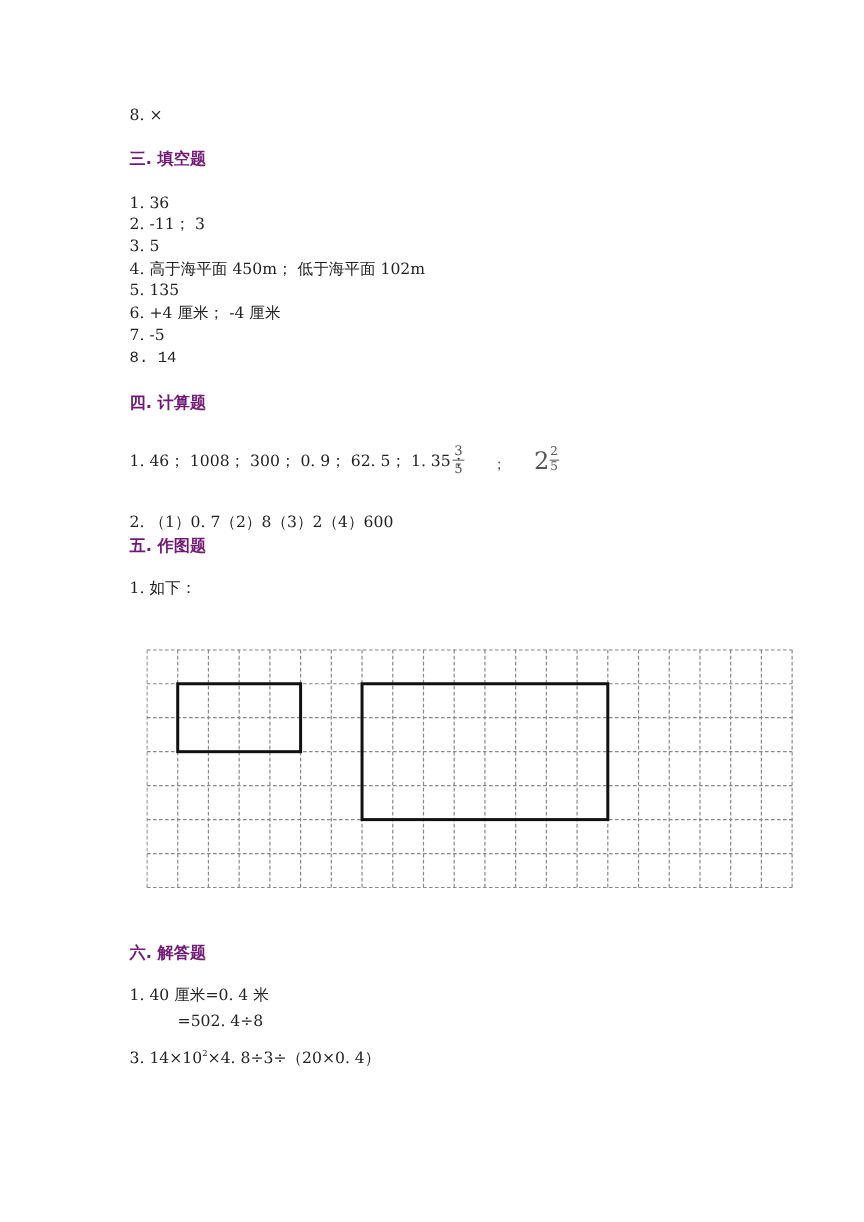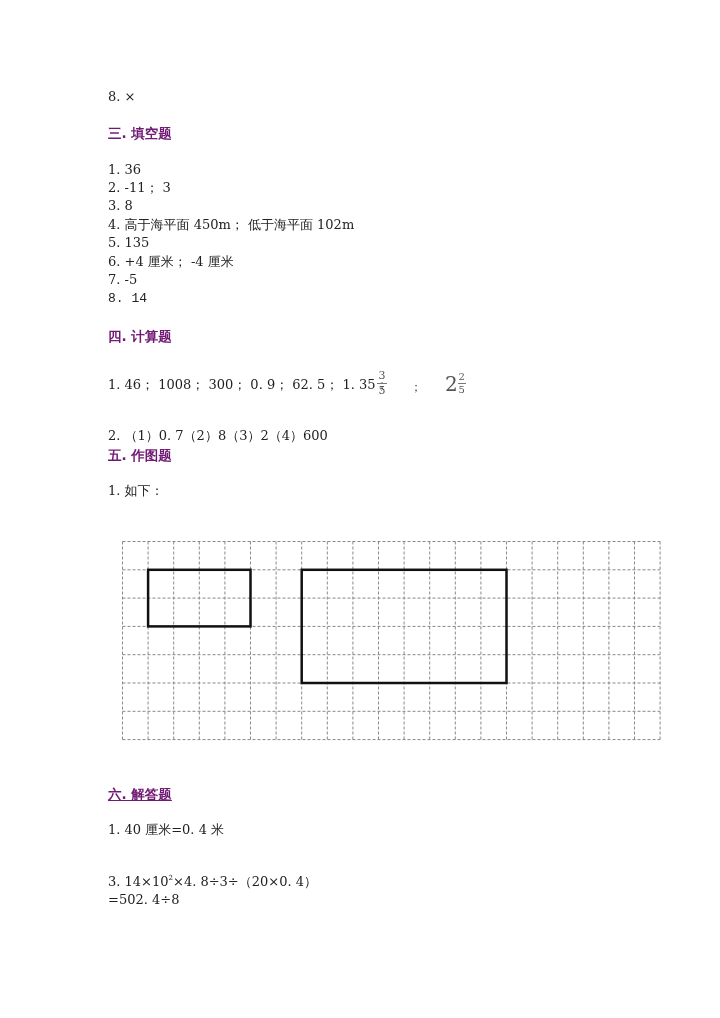--- a/index.html
+++ b/index.html
@@ -19,21 +19,21 @@
 </style>
 </head>
 <body>
 
 <div class="line" style="top:89px;">8. ×</div>
 
 <div class="line heading" style="top:125px;">三. 填空题</div>
 <div id="fill-list">
     <div class="line" style="top: 162px;">1. 36</div>
     <div class="line" style="top: 180px;">2. -11； 3</div>
-    <div class="line" style="top: 198px;">3. 8</div>
+    <div class="line" style="top: 198px;">3. 5</div>
     <div class="line" style="top: 217px;">4. 高于海平面 450m； 低于海平面 102m</div>
     <div class="line" style="top: 235px;">5. 135</div>
     <div class="line" style="top: 254px;">6. +4 厘米； -4 厘米</div>
     <div class="line" style="top: 272px;">7. -5</div>
     <div class="line" style="top: 291px; font-family: Liberation Mono, monospace;">8. 14</div>
   </div>
 
 <div class="line heading" style="top:328px;">四. 计算题</div>
 <div class="line" style="top:377px;text-align:center;">1. 46； 1008； 300； 0. 9； 62. 5； 1. 35；</div>
 <div class="frac" style="left:377px; top:370px;">
@@ -83,16 +83,16 @@
     <line y1="57.1" y2="57.1" x1="0.5" x2="538.1" stroke="#888888" stroke-width="1" stroke-dasharray="3,2"></line>
     <line y1="85.4" y2="85.4" x1="0.5" x2="538.1" stroke="#888888" stroke-width="1" stroke-dasharray="3,2"></line>
     <line y1="113.7" y2="113.7" x1="0.5" x2="538.1" stroke="#888888" stroke-width="1" stroke-dasharray="3,2"></line>
     <line y1="142" y2="142" x1="0.5" x2="538.1" stroke="#888888" stroke-width="1" stroke-dasharray="3,2"></line>
     <line y1="170.3" y2="170.3" x1="0.5" x2="538.1" stroke="#888888" stroke-width="1" stroke-dasharray="3,2"></line>
     <line y1="198.6" y2="198.6" x1="0.5" x2="538.1" stroke="#888888" stroke-width="1" stroke-dasharray="3,2"></line>
     <rect x="26.1" y="28.8" width="102.4" height="56.6" fill="none" stroke="#111111" stroke-width="2.5"></rect>
     <rect x="179.70000000000002" y="28.8" width="204.8" height="113.2" fill="none" stroke="#111111" stroke-width="2.5"></rect>
   </svg>
 
-<div class="line heading" style="top:786px;text-decoration:underline;">六. 解答题</div>
+<div class="line heading" style="top:786px;">六. 解答题</div>
 <div class="line" style="top:822px;">1. 40 厘米=0. 4 米</div>
 <div class="line" style="top:857px;margin-top:13px;"><span>3. 14×10</span><sup>2</sup><span>×4. 8÷3÷（20×0. 4）</span></div>
-<div class="line" style="top:892px;">=502. 4÷8</div>
+<div class="line" style="top:844px;margin-left:40px;">=502. 4÷8</div>
 
 </body></html>

